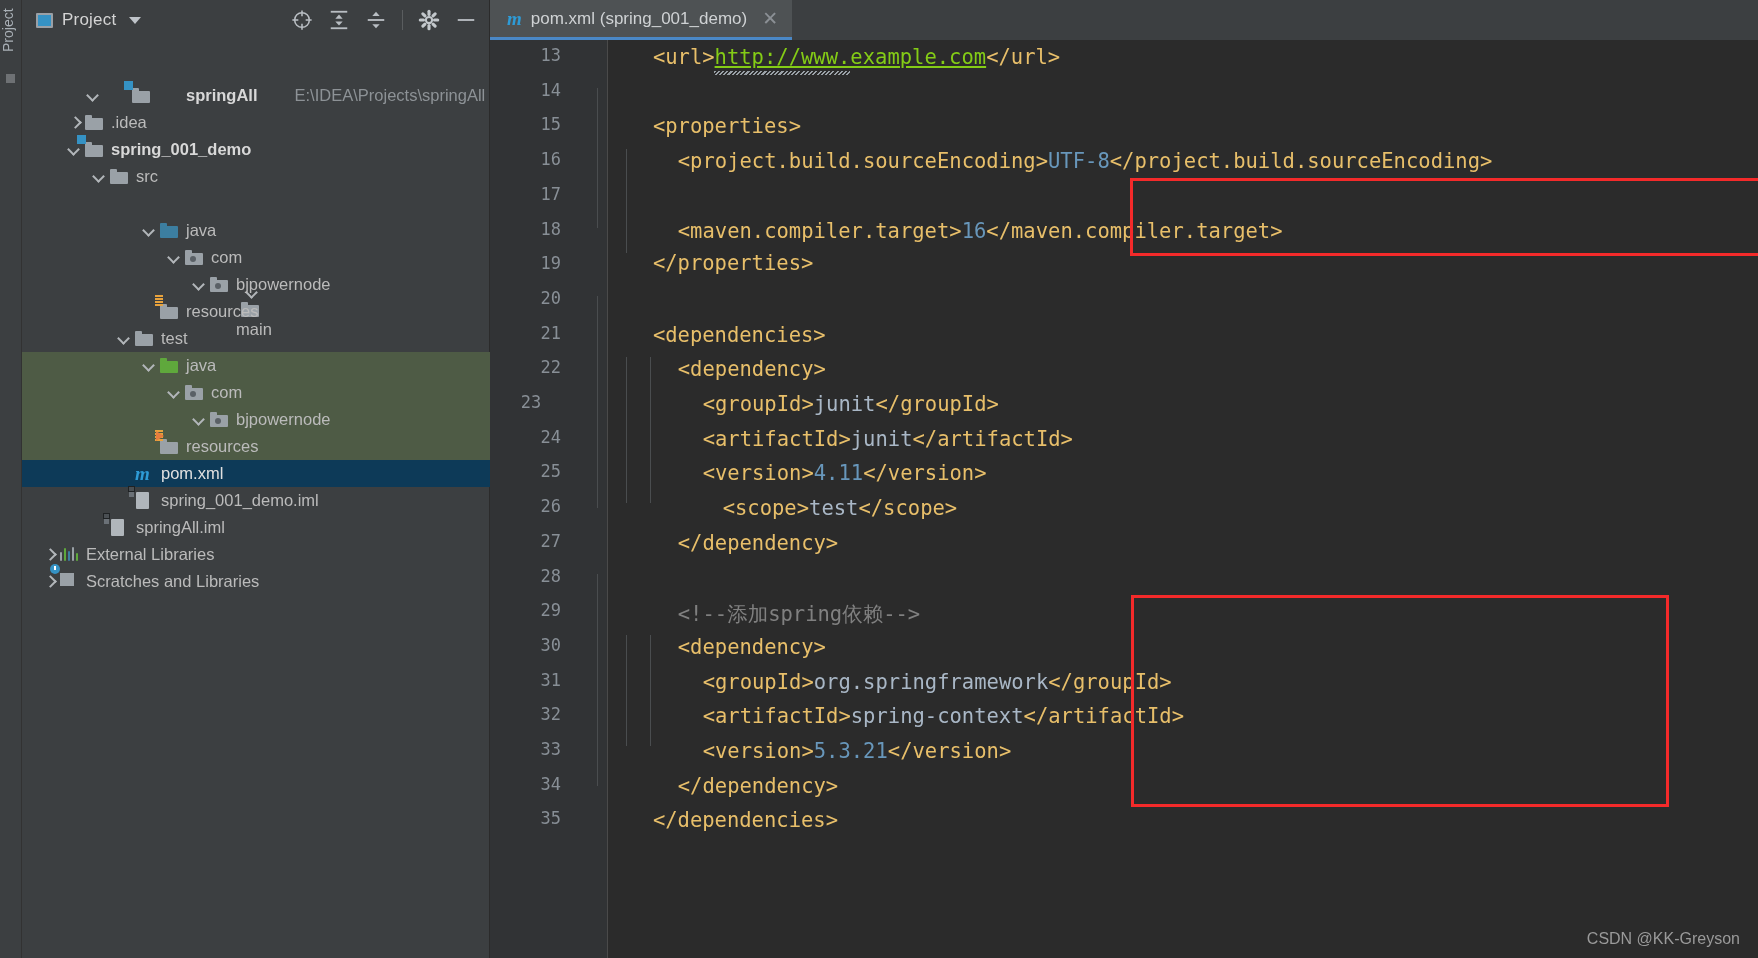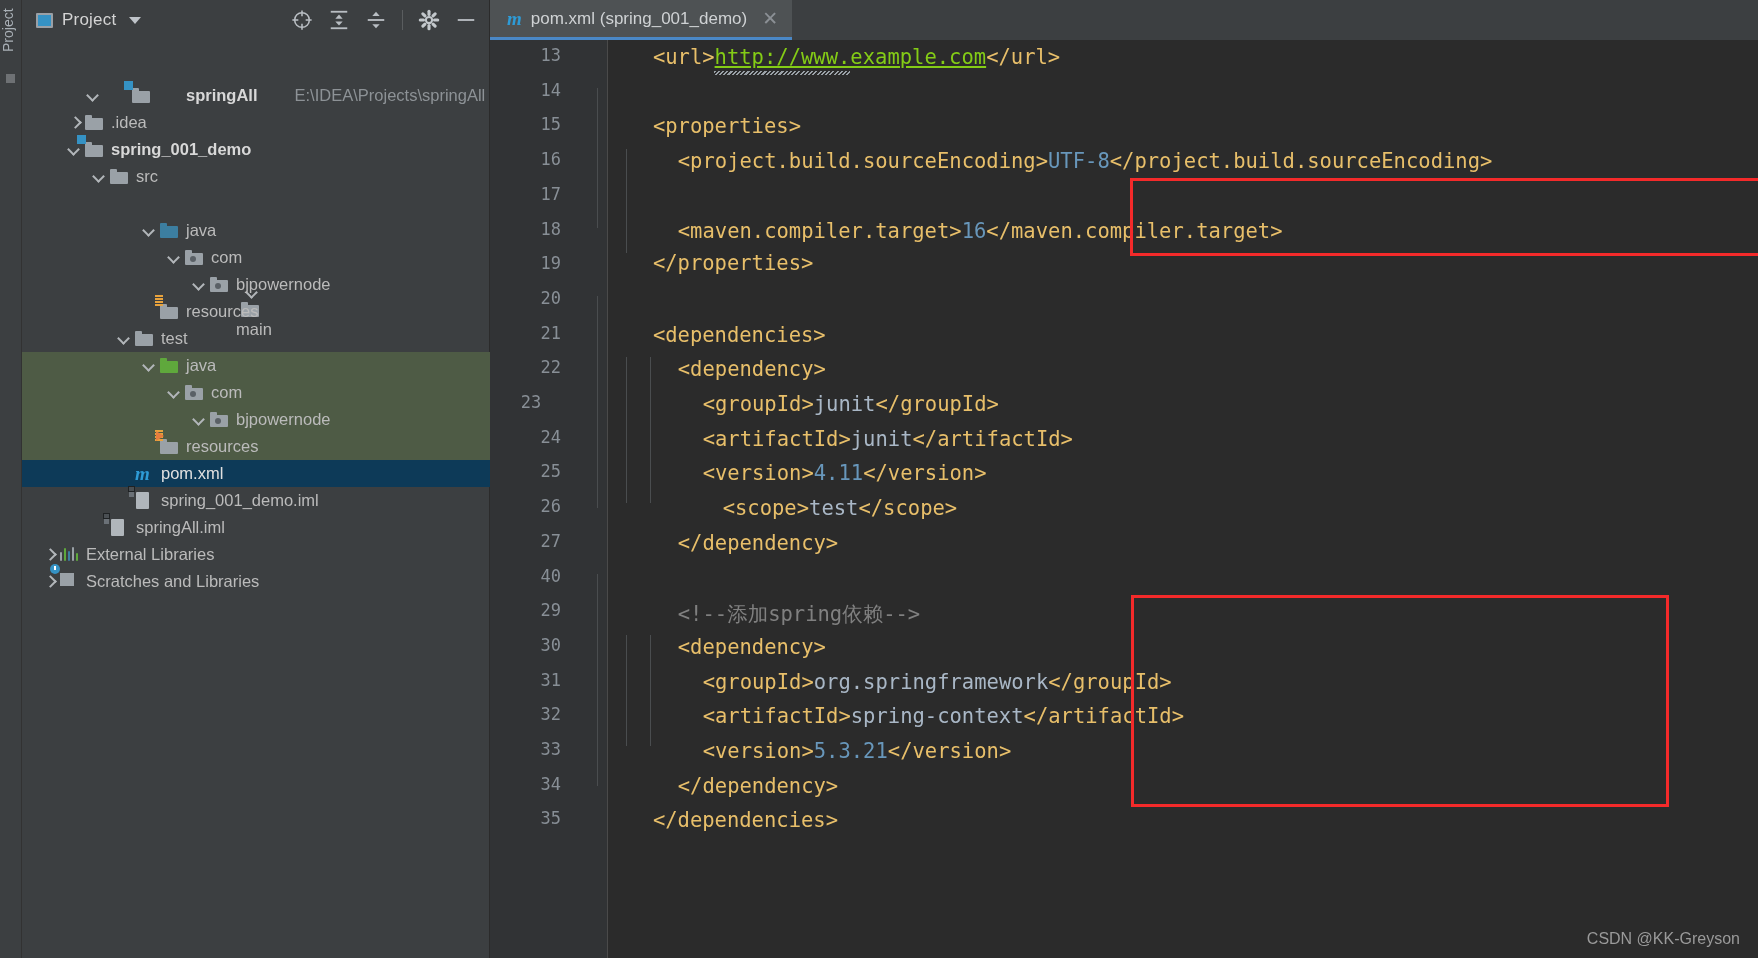--- a/index.html
+++ b/index.html
@@ -360,21 +360,21 @@
           <div class="lnum" style="top: 178.5px;">18</div>
           <div class="lnum" style="top: 213.2px;">19</div>
           <div class="lnum" style="top: 247.9px;">20</div>
           <div class="lnum" style="top: 282.6px;">21</div>
           <div class="lnum" style="top: 317.3px;">22</div>
           <div class="lnum" style="top: 352px; text-align: center;">23</div>
           <div class="lnum" style="top: 386.7px;">24</div>
           <div class="lnum" style="top: 421.4px;">25</div>
           <div class="lnum" style="top: 456.1px;">26</div>
           <div class="lnum" style="top: 490.8px;">27</div>
-          <div class="lnum" style="top: 525.5px;">40</div>
+          <div class="lnum" style="top: 525.5px;">28</div>
           <div class="lnum" style="top: 560.2px;">29</div>
           <div class="lnum" style="top: 594.9px;">30</div>
           <div class="lnum" style="top: 629.6px;">31</div>
           <div class="lnum" style="top: 664.3px;">32</div>
           <div class="lnum" style="top: 699px;">33</div>
           <div class="lnum" style="top: 733.7px;">34</div>
           <div class="lnum" style="top: 768.4px;">35</div>
         </div>
       <div id="gutter-fold">
           <div class="foldmark" style="top: 80.4px;"><svg width="15" height="15" viewBox="0 0 15 15">

